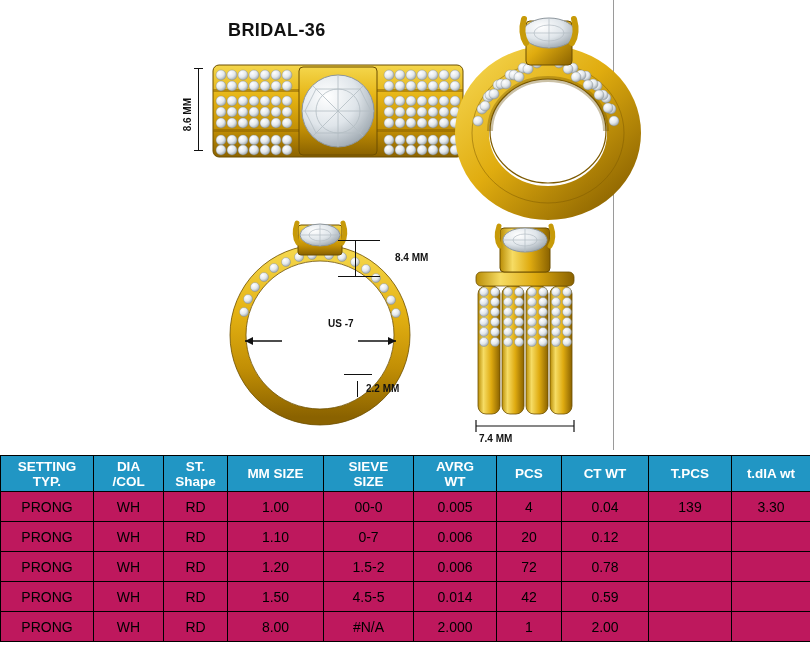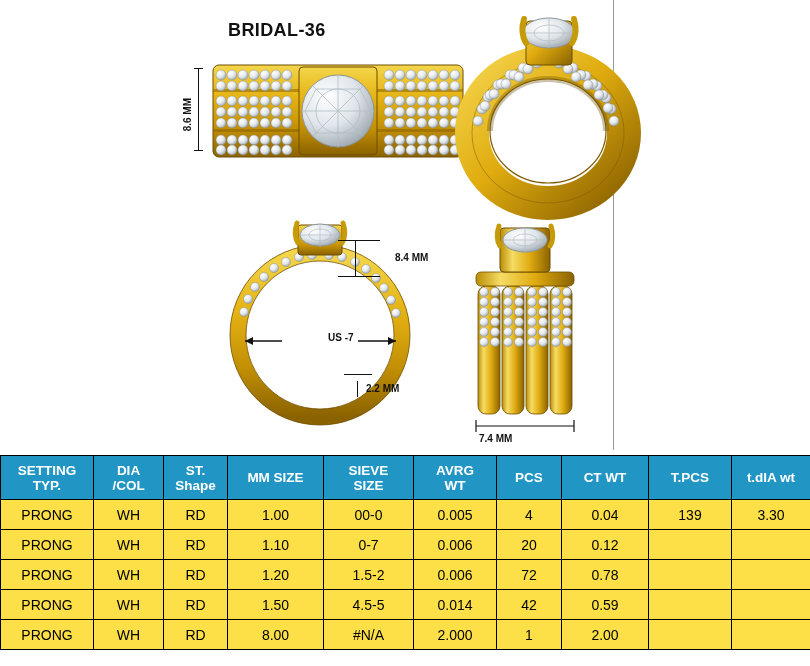--- a/index.html
+++ b/index.html
@@ -75,25 +75,25 @@
     padding: 0 4px;
     text-align: center;
     font-family: "Liberation Sans", sans-serif;
   }
   #spec-table thead th {
     background: #2196c4;
     color: #ffffff;
     font-weight: bold;
     font-size: 13.5px;
     line-height: 15px;
-    height: 44px;
+    height: 36px;
     vertical-align: middle;
   }
   #spec-table tbody td {
-    background: #fde047;
+    background: #be185d;
     font-weight: normal;
   }
   td.bold { font-weight: bold; }
   td.right { text-align: right; padding-right: 8px; }
   td.blank { }
 
   .hdr-two-line { display: block; }
 </style>
 </head>
 <body>
@@ -350,21 +350,21 @@
     </g>
     <path d="M97 8 q-4 12 1 20" stroke="#c79a08" stroke-width="5" fill="none" stroke-linecap="round"></path>
     <path d="M143 8 q4 12 -1 20" stroke="#c79a08" stroke-width="5" fill="none" stroke-linecap="round"></path>
 
     <line x1="45" y1="126" x2="196" y2="126" stroke="#111" stroke-width="1.4"></line>
     <polygon points="45,126 53,122 53,130" fill="#111"></polygon>
     <polygon points="196,126 188,122 188,130" fill="#111"></polygon>
     <rect x="82" y="118" width="76" height="16" fill="#ffffff"></rect>
   </svg>
 
-  <div class="dim" style="left:284px;top:332px;padding-left:44px;">US -7</div>
+  <div class="dim" style="left:284px;top:318px;padding-left:44px;">US -7</div>
 
   <div class="tick" style="left:338px;top:240px;width:42px;height:1px;"></div>
   <div class="tick" style="left:338px;top:276px;width:42px;height:1px;"></div>
   <div class="tick" style="left:355px;top:240px;width:1px;height:36px;"></div>
   <div class="dim" style="left:358px;top:252px;margin-left:37px;">8.4 MM</div>
 
   <div class="tick" style="left:344px;top:374px;width:28px;height:1px;"></div>
   <div class="tick" style="left:357px;top:381px;width:1px;height:16px;"></div>
   <div class="dim" style="left:366px;top:383px;">2.2 MM</div>
 

